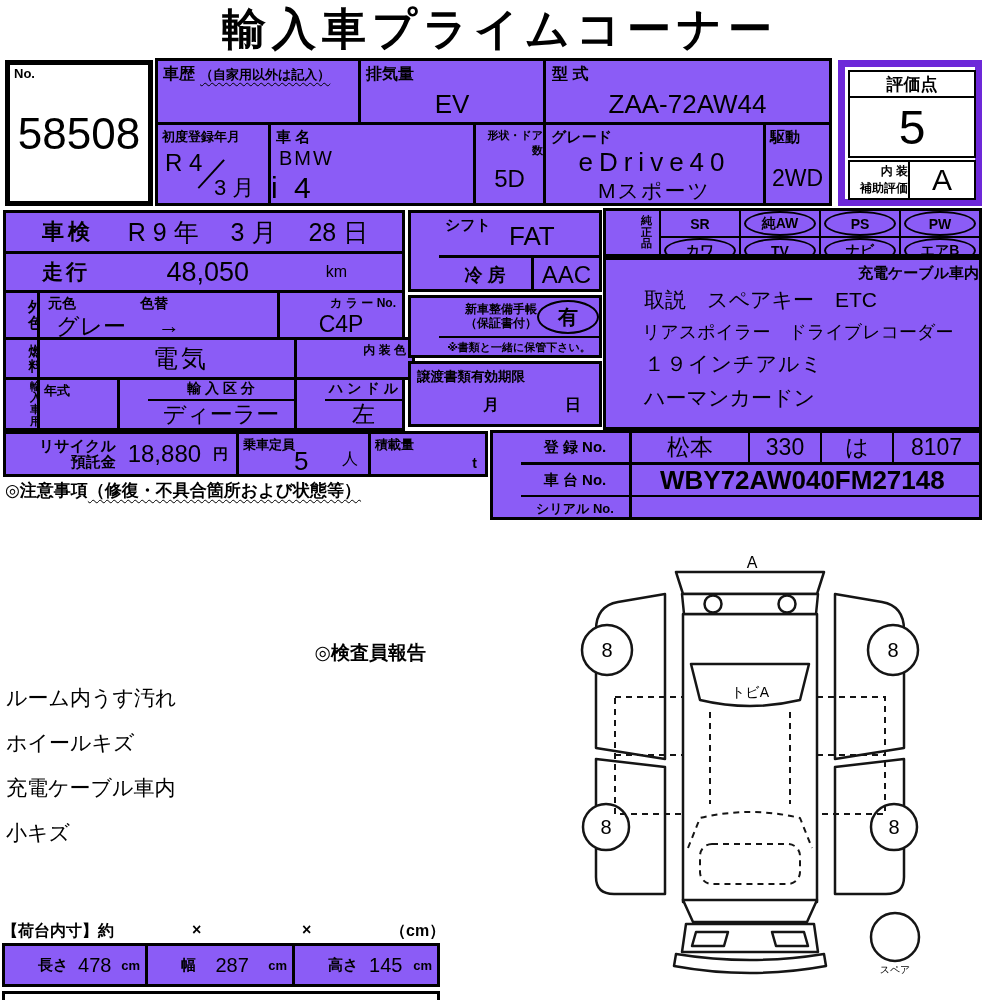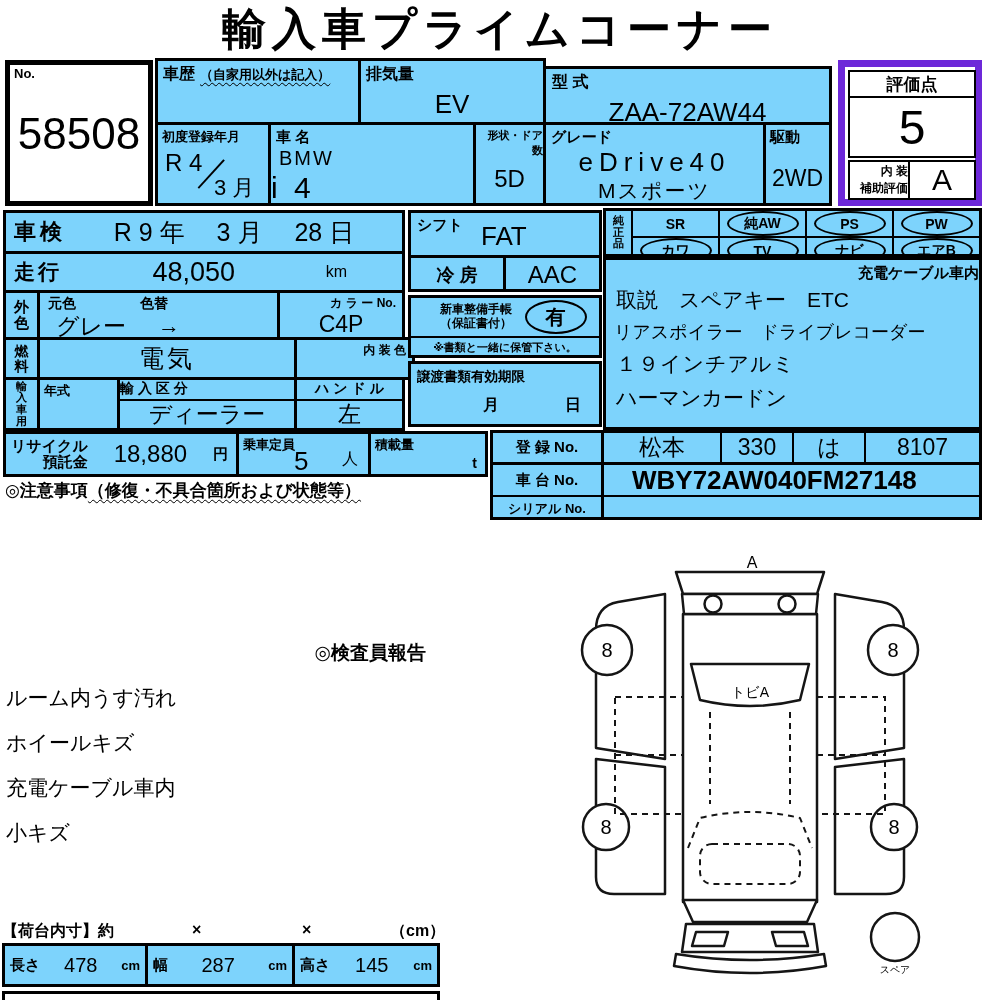--- a/index.html
+++ b/index.html
@@ -1,19 +1,19 @@
 <!DOCTYPE html>
 <html><head>
 <meta charset="utf-8">
 <style>
   html,body{margin:0;padding:0;background:#fff;}
   #sheet{position:relative;width:1000px;height:1000px;background:#ffffff;color:#000;
          font-family:"Liberation Sans","DejaVu Sans",sans-serif;overflow:hidden;}
   .abs{position:absolute;box-sizing:border-box;}
-  .b3{border:3px solid #000;background:#7dd3fc;}
+  .b3{border:3px solid #000;background:#8b5cf6;padding-left:28px;}
   .bold{font-weight:bold;text-align:right;}
   .ctr{display:flex;align-items:center;justify-content:center;}
   .vlabel{font-weight:bold;word-break:break-all;line-height:1.05;text-align:center;}
   .oval{display:inline-flex;align-items:center;justify-content:center;
         border:2px solid #000;border-radius:50%;min-width:56px;height:21px;
         font-size:14px;font-weight:bold;padding:0 6px;}
   .plain{display:inline-flex;align-items:center;justify-content:center;
         min-width:56px;height:21px;font-size:14px;font-weight:bold;}
   .wavy{text-decoration:underline;text-decoration-style:wavy;text-underline-offset:3px;text-decoration-thickness:1px;}
   .eq-cell{flex:1;display:flex;align-items:center;justify-content:center;border-right:2px solid #000;}
@@ -34,21 +34,21 @@
 
   <div class="abs b3" style="left:155px;top:58px;width:206px;height:67px;">
     <span class="abs bold" style="left:5px;top:3px;font-size:16px;">車歴</span>
     <span class="abs bold wavy" style="left:42px;top:5px;font-size:13px;">（自家用以外は記入）</span>
     <span class="abs" style="left:10px;top:34px;font-size:16px;"></span>
   </div>
   <div class="abs b3" style="left:358px;top:58px;width:188px;height:67px;">
     <span class="abs bold" style="left:5px;top:3px;font-size:16px;">排気量</span>
     <span class="abs" style="left:0;top:28px;width:100%;text-align:center;font-size:26px;">EV</span>
   </div>
-  <div class="abs b3" style="left:543px;top:58px;width:289px;height:67px;margin-top:8px;">
+  <div class="abs b3" style="left:543px;top:58px;width:289px;height:67px;">
     <span class="abs bold" style="left:6px;top:3px;font-size:16px;">型 式</span>
     <span class="abs" style="left:0;top:28px;width:100%;text-align:center;font-size:26px;">ZAA-72AW44</span>
   </div>
 
   <div class="abs b3" style="left:155px;top:122px;width:116px;height:84px;">
     <span class="abs bold" style="left:4px;top:3px;font-size:13px;">初度登録年月</span>
     <span class="abs" style="left:7px;top:24px;font-size:24px;">R 4</span>
     <span class="abs" style="left:38px;top:24px;font-size:34px;">／</span>
     <span class="abs" style="left:56px;top:48px;font-size:22px;">3 月</span>
   </div>
@@ -119,21 +119,21 @@
   </div>
 
   <div class="abs b3 ctr" style="left:3px;top:377px;width:37px;height:54px;">
     <span class="vlabel" style="width:13px;font-size:11px;">輸入車用</span>
   </div>
   <div class="abs b3" style="left:37px;top:377px;width:83px;height:54px;">
     <span class="abs bold" style="left:4px;top:2px;font-size:13px;">年式</span>
     <span class="abs" style="left:8px;top:26px;font-size:15px;"></span>
   </div>
   <div class="abs b3" style="left:117px;top:377px;width:180px;height:54px;">
-    <div style="height:19px;border-bottom:2px solid #000;font-size:14px;font-weight:bold;">輸 入 区 分</div>
+    <div style="height:19px;border-bottom:2px solid #000;text-align:center;font-size:14px;font-weight:bold;">輸 入 区 分</div>
     <div style="height:27px;display:flex;align-items:center;justify-content:center;font-size:23px;">ディーラー</div>
   </div>
   <div class="abs b3" style="left:294px;top:377px;width:111px;height:54px;">
     <div style="height:19px;border-bottom:2px solid #000;text-align:center;font-size:14px;font-weight:bold;">ハ ン ド ル</div>
     <div style="height:27px;display:flex;align-items:center;justify-content:center;font-size:23px;">左</div>
   </div>
 
   <div class="abs b3" style="left:3px;top:431px;width:236px;height:46px;display:flex;align-items:center;">
     <div style="margin-left:5px;line-height:1.05;">
       <div class="bold" style="font-size:15px;">リサイクル</div>

